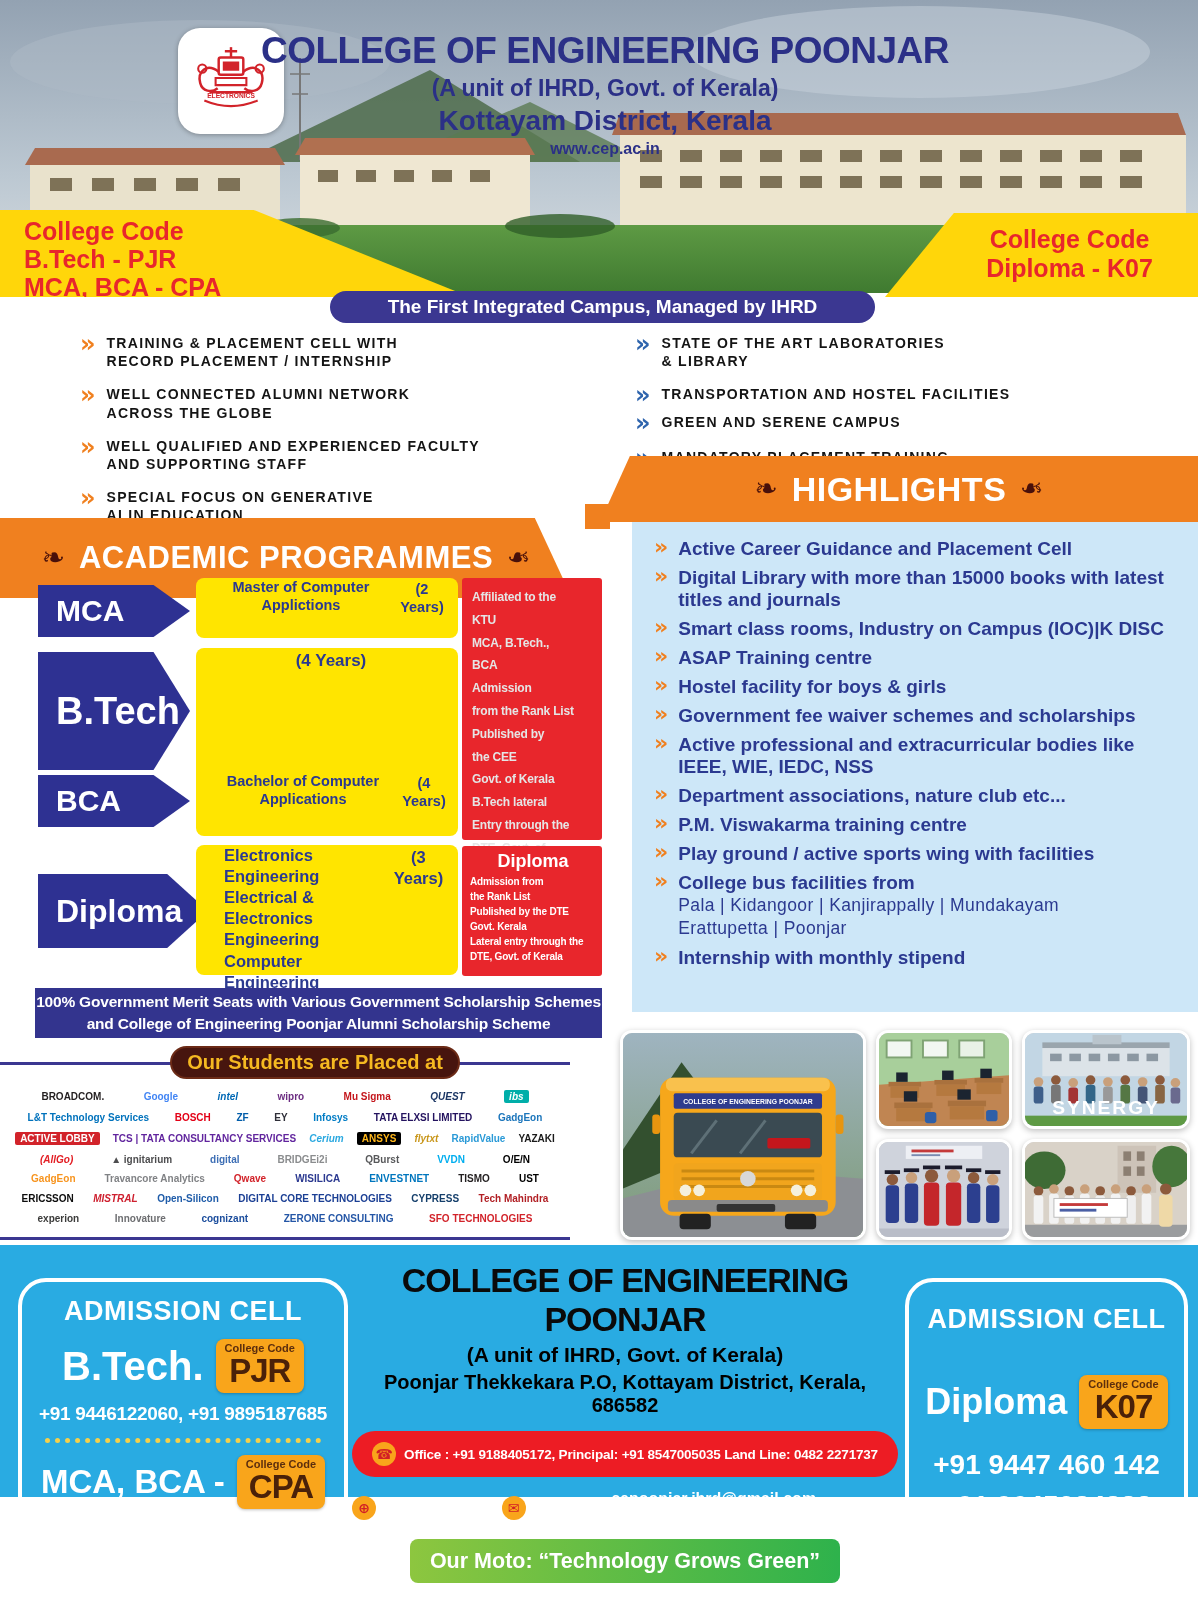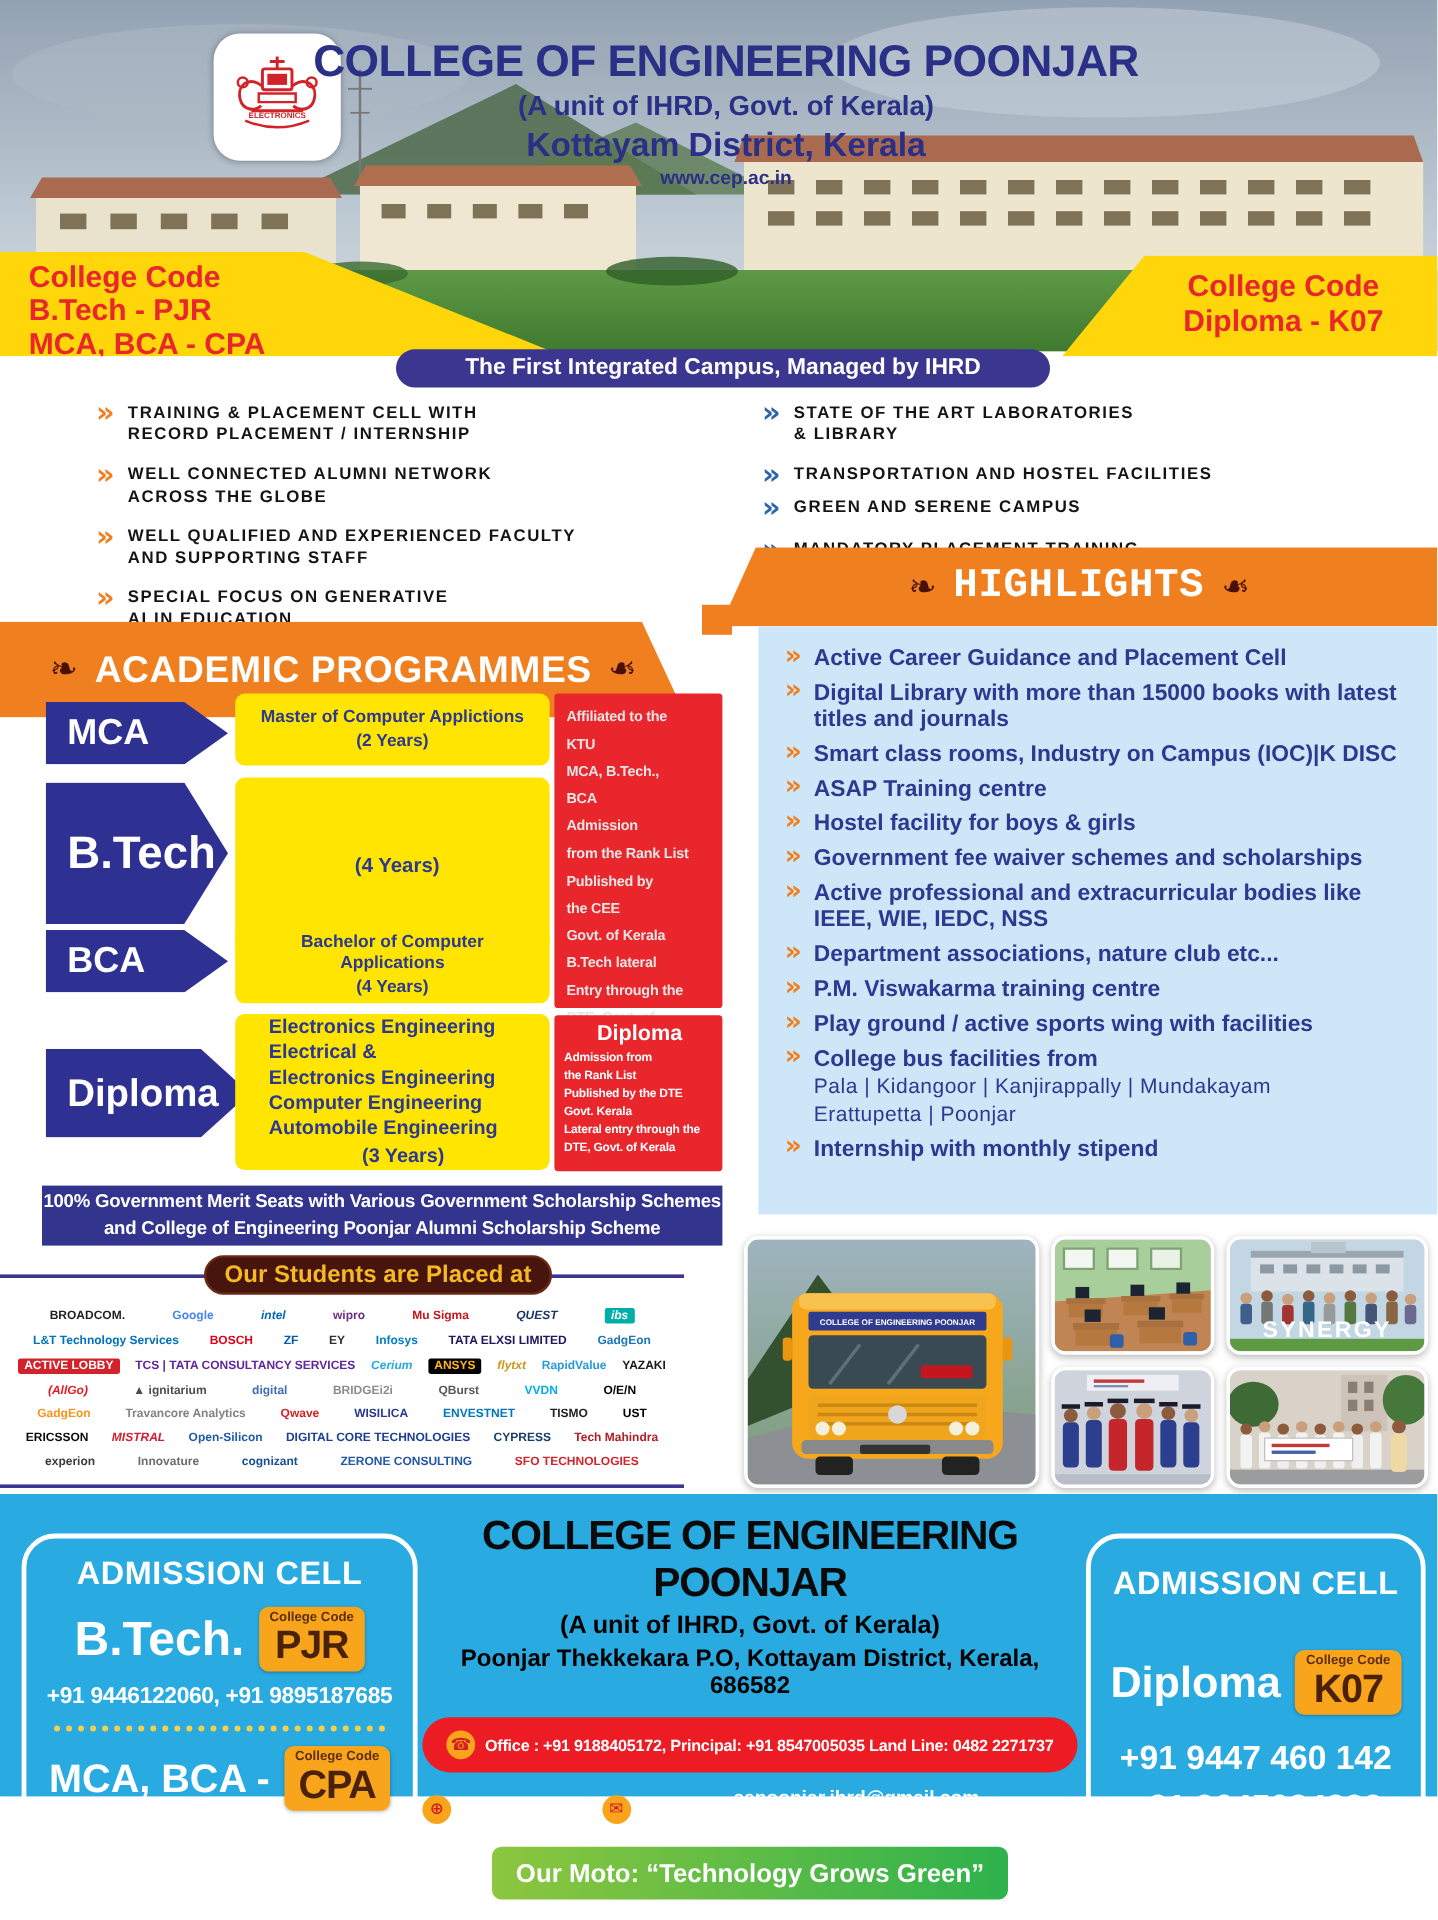--- a/index.html
+++ b/index.html
@@ -44,41 +44,41 @@
   .acad-band { position:absolute; left:0; top:518px; width:572px; height:80px; background:#F0801F;
                clip-path:polygon(0 0,93.5% 0,100% 100%,0 100%);
                display:flex; align-items:center; justify-content:center; gap:14px; color:#fff; }
   .band-title { font-size:31px; font-weight:bold; letter-spacing:0.5px; }
   .flourish { font-family:"DejaVu Sans",sans-serif; color:#49100A; font-size:28px; line-height:1; }
   .flourish.flip { transform:scaleX(-1); }
   .acad-sq { position:absolute; left:585px; top:504px; width:25px; height:25px; background:#F0801F; }
   .hl-band { position:absolute; left:600px; top:456px; width:598px; height:66px; background:#F0801F;
              clip-path:polygon(5% 0,100% 0,100% 100%,0 100%);
              display:flex; align-items:center; justify-content:center; gap:14px; color:#fff; }
-  .hl-band .band-title { font-size:34px;font-family:Liberation Mono, monospace; }
+  .hl-band .band-title { font-size:34px; }
 
   
   .hl-panel { position:absolute; left:632px; top:522px; width:566px; height:490px; background:#CDE7F8;
               padding:16px 16px 8px 22px; display:flex; flex-direction:column; gap:7px; }
   .hl-item { display:flex; gap:10px; align-items:flex-start; }
   .hl-item .chev { font-size:22px; margin-top:0; }
   .hl-text { font-size:19px; font-weight:bold; color:#2B3990; line-height:1.16; }
   .hl-sub { font-size:17.5px; color:#2B3990; line-height:1.3; letter-spacing:0.4px; max-width:470px; }
 
   
   .prog-label { position:absolute; left:38px; background:#2E3192; color:#fff; font-weight:bold;
                 display:flex; align-items:center; padding-left:18px;
                 clip-path:polygon(0 0,76% 0,100% 50%,76% 100%,0 100%); }
   #lab-mca     { top:585px; width:152px; height:52px; font-size:30px; }
   #lab-btech   { top:652px; width:152px; height:118px; font-size:38px; }
   #lab-bca     { top:775px; width:152px; height:52px; font-size:30px; }
   #lab-diploma { top:874px; width:170px; height:74px; font-size:32px; }
   .prog-box { position:absolute; left:196px; width:262px; background:#FFE500; border-radius:8px;
-              color:#2B3990; font-weight:bold; display:flex; flex-direction:column; justify-content:center;
-              padding:21px 10px; line-height:1.25; }
+              color:#2B3990; font-weight:bold; display:flex; flex-direction:row; justify-content:center;
+              padding:0 10px; line-height:1.25; }
   #box-mca     { top:578px; height:60px;  text-align:center; font-size:14.5px; }
   #box-btech   { top:648px; height:146px; text-align:left; padding-left:18px; font-size:17px; }
   #box-bca     { top:772px; height:64px;  text-align:center; font-size:14.5px; }
   #box-diploma { top:845px; height:130px; text-align:left; padding-left:28px; font-size:16.5px; line-height:1.28; }
   .prog-years { text-align:center; margin-top:2px; }
   .ktu-box { position:absolute; left:462px; top:578px; width:140px; height:262px; background:#E8262C;
              color:#e5e5e5; font-weight:bold; font-size:12px; letter-spacing:-0.2px; line-height:1.9;
              padding:8px 20px 0 10px; border-radius:3px; }
   .dip-box { position:absolute; left:462px; top:846px; width:140px; height:130px; background:#E8262C;
              color:#fff; border-radius:3px; padding:5px 6px 0 8px; }

